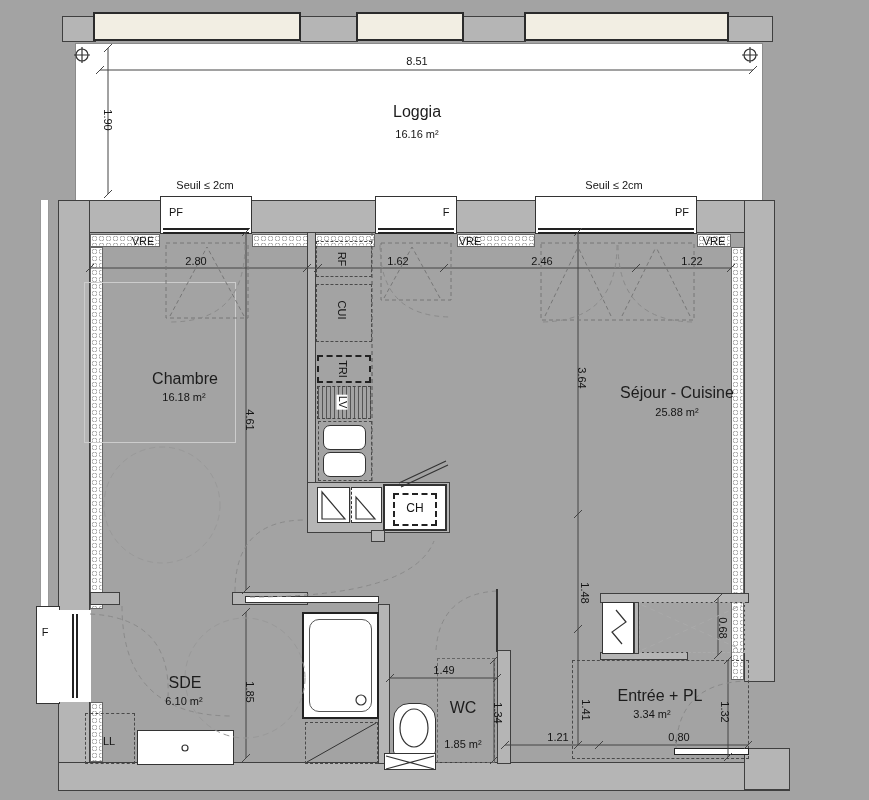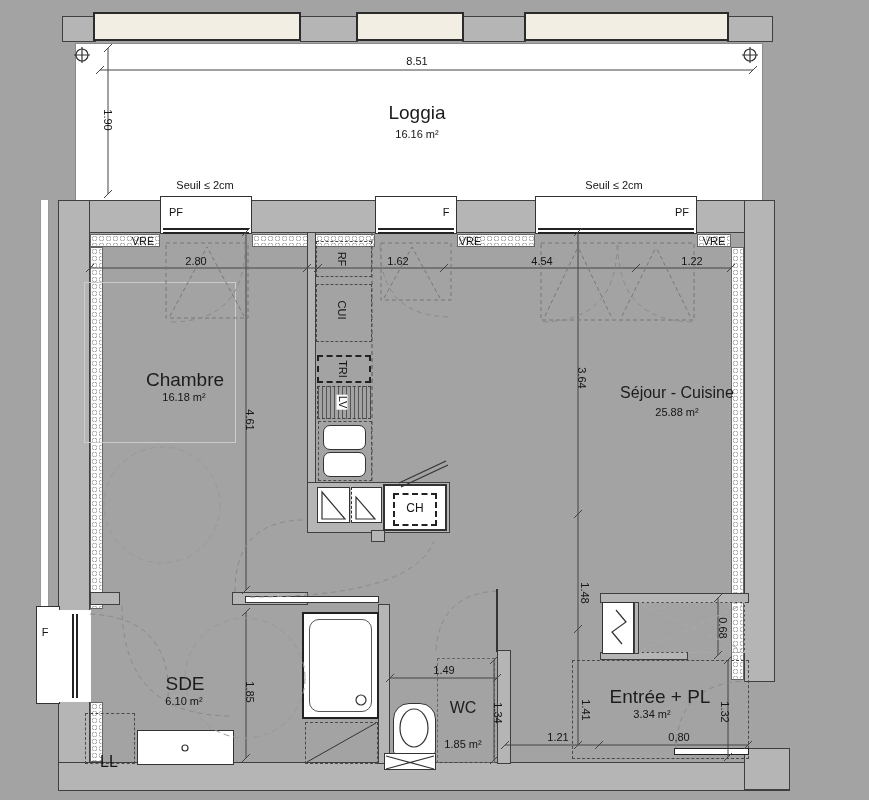--- a/index.html
+++ b/index.html
@@ -12,21 +12,21 @@
          background-size:7px 7px;}
   .winbox{position:absolute;box-sizing:border-box;background:#fff;border:1px solid #333;}
   .glaz-h{position:absolute;box-sizing:border-box;background:#fff;border-top:2px solid #222;border-bottom:2px solid #222;}
   .glaz-v{position:absolute;box-sizing:border-box;background:#fff;border-left:2px solid #222;border-right:2px solid #222;}
   .dash{position:absolute;box-sizing:border-box;border:1.5px dashed #4a4a4a;}
   .dashlight{position:absolute;box-sizing:border-box;border:1px dashed #999;}
   .fix{position:absolute;box-sizing:border-box;background:#fff;border:1.5px solid #333;}
   .lbl{position:absolute;transform:translate(-50%,-50%);font-size:11px;line-height:1;
        white-space:nowrap;color:#141414;}
   .lbl.v{transform:translate(-50%,-50%) rotate(90deg);}
-  .room{font-size:19px;color:#1c1c1c;}
+  .room{font-size:16px;color:#1c1c1c;}
   .big{font-size:16px;}
   svg.overlay{position:absolute;left:0;top:0;pointer-events:none;}
 </style>
 </head>
 <body>
 
 <div id="plan">
 
   <div class="wall" style="left:62px;top:16px;width:34px;height:26px;"></div>
   <div class="wall" style="left:300px;top:16px;width:58px;height:26px;"></div>
@@ -180,29 +180,29 @@
   <div class="lbl" style="left:176px;top:212px;">PF</div>
   <div class="lbl" style="left:446px;top:212px;">F</div>
   <div class="lbl" style="left:682px;top:212px;">PF</div>
   <div class="lbl" style="left:45px;top:632px;">F</div>
   <div class="lbl" style="left:143px;top:241px;">VRE</div>
   <div class="lbl" style="left:470px;top:241px;">VRE</div>
   <div class="lbl" style="left:714px;top:241px;">VRE</div>
 
   <div class="lbl" style="left:196px;top:261px;">2.80</div>
   <div class="lbl" style="left:398px;top:261px;">1.62</div>
-  <div class="lbl" style="left:542px;top:261px;">4.54</div>
+  <div class="lbl" style="left:542px;top:261px;">2.46</div>
   <div class="lbl" style="left:692px;top:261px;">1.22</div>
 
   <div class="lbl v" style="left:341px;top:259px;">RF</div>
   <div class="lbl v" style="left:341px;top:310px;">CUI</div>
   <div class="lbl v" style="left:342px;top:369px;">TRI</div>
   <div class="lbl v" style="left:342px;top:402px;background:#fff;padding:0 1px;">LV</div>
   <div class="lbl" style="left:415px;top:508px;font-size:12px;background:#fff;">CH</div>
-  <div class="lbl" style="left:109px;top:762px;font-size:16px;">LL</div>
+  <div class="lbl" style="left:109px;top:741px;font-size:11px;">LL</div>
 
   <div class="lbl room" style="left:185px;top:379px;">Chambre</div>
   <div class="lbl" style="left:184px;top:397px;">16.18 m²</div>
   <div class="lbl v" style="left:249px;top:420px;">4.61</div>
 
   <div class="lbl room big" style="left:677px;top:393px;">Séjour - Cuisine</div>
   <div class="lbl" style="left:677px;top:412px;">25.88 m²</div>
   <div class="lbl v" style="left:581px;top:378px;">3.64</div>
   <div class="lbl v" style="left:584px;top:593px;">1.48</div>
   <div class="lbl v" style="left:722px;top:628px;">0.68</div>

